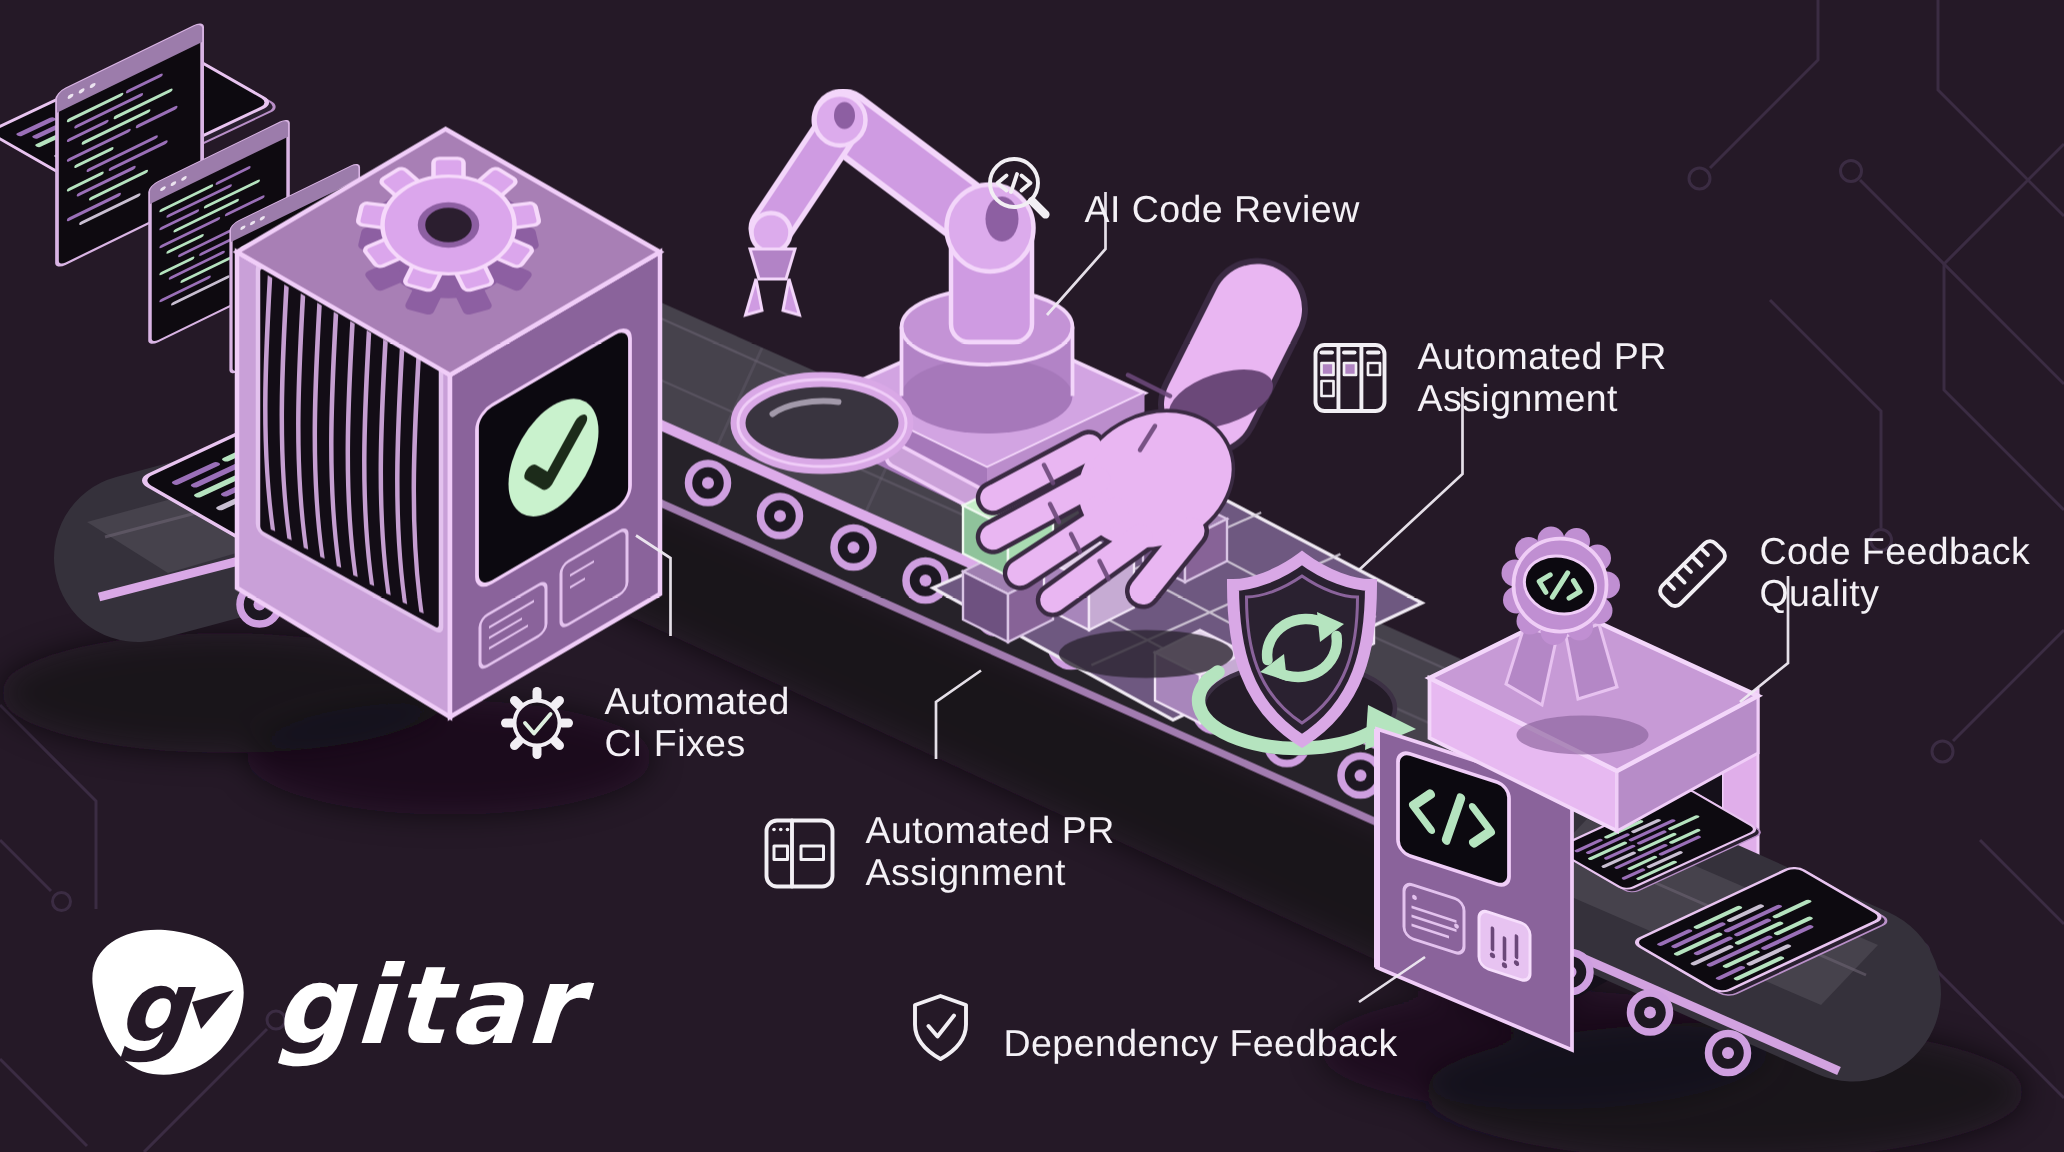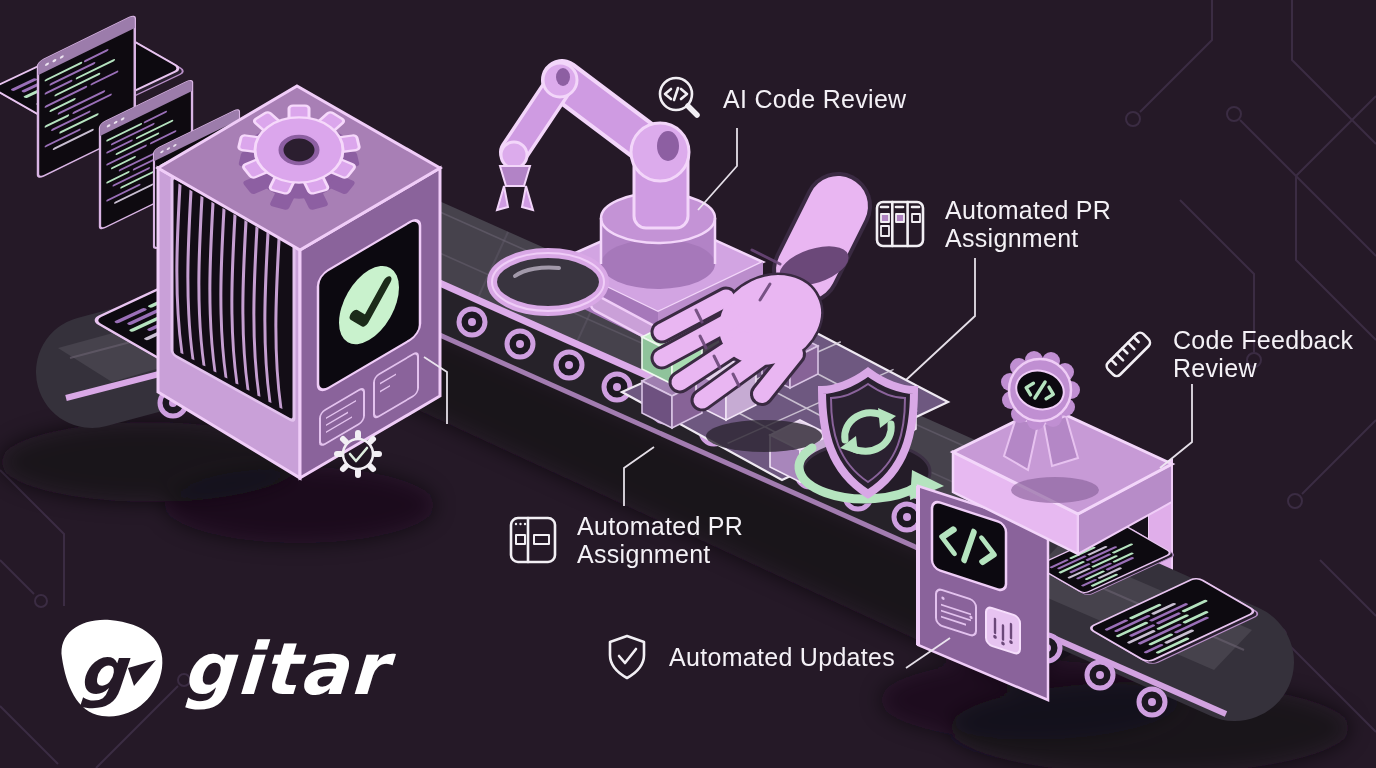--- a/index.html
+++ b/index.html
@@ -3,21 +3,21 @@
 <meta charset="utf-8">
 <style>
   html,body{margin:0;padding:0;background:#16101a;}
   .stage{
     position:relative;width:1376px;height:768px;overflow:hidden;
     background:#251927;
     font-family:"Liberation Sans",sans-serif;
   }
   .scene{position:absolute;left:0;top:0;z-index:1;}
   .overlay{position:absolute;left:0;top:0;width:1376px;height:768px;z-index:2;pointer-events:none;}
-  .callout{position:absolute;display:flex;align-items:center;gap:17px;color:#f4f1f6;}
+  .callout{position:absolute;display:flex;align-items:flex-end;gap:17px;color:#f4f1f6;margin-top:28px;}
   .callout .ic{flex:0 0 auto;}
   .callout .ic svg{display:block;stroke:#f2eff4;fill:none;stroke-width:2.6;stroke-linecap:round;stroke-linejoin:round;}
   .callout .txt{font-size:25px;line-height:28px;letter-spacing:.3px;font-weight:500;}
   .callout .txt span{display:block;}
   .c-ai{left:652px;top:72px;}
   .c-pr-right{left:872px;top:196px;}
   .c-quality{left:1100px;top:326px;}
   .c-ci{left:330px;top:426px;}
   .c-pr-bottom{left:506px;top:512px;}
   .c-dep{left:602px;top:632px;}
@@ -513,41 +513,45 @@
           <line x1="12" y1="20" x2="12" y2="27"></line>
           <line x1="20" y1="20" x2="20" y2="29"></line>
           <line x1="28" y1="20" x2="28" y2="27"></line>
           <line x1="36" y1="20" x2="36" y2="29"></line>
           <line x1="44" y1="20" x2="44" y2="27"></line>
         </g>
       </svg>
     </span>
     <div class="txt">
       <span>Code Feedback</span>
-          <span>Review</span>
+          <span>Quality</span>
     </div>
   </div>
 
   <div class="callout c-ci">
     <span class="ic">
       <svg width="56" height="56" viewBox="0 0 56 56">
         <circle cx="28" cy="28" r="15"></circle>
         <g stroke-width="6">
           <line x1="28" y1="7" x2="28" y2="11"></line>
               <line x1="28" y1="45" x2="28" y2="49"></line>
           <line x1="7" y1="28" x2="11" y2="28"></line>
               <line x1="45" y1="28" x2="49" y2="28"></line>
           <line x1="13" y1="13" x2="16" y2="16"></line>
               <line x1="40" y1="40" x2="43" y2="43"></line>
           <line x1="13" y1="43" x2="16" y2="40"></line>
               <line x1="40" y1="16" x2="43" y2="13"></line>
         </g>
         <polyline points="20,28 26,35 37,22" stroke="#dff0e0"></polyline>
       </svg>
     </span>
+    <div class="txt">
+      <span>Automated</span>
+          <span>CI Fixes</span>
+    </div>
   </div>
 
   <div class="callout c-pr-bottom">
     <span class="ic">
       <svg width="54" height="54" viewBox="0 0 54 54">
         <rect x="5" y="5" width="44" height="44" rx="7"></rect>
         <line x1="22" y1="5" x2="22" y2="49"></line>
         <circle cx="10" cy="11" r="1.2" fill="#f2eff4" stroke="none"></circle>
         <circle cx="14.5" cy="11" r="1.2" fill="#f2eff4" stroke="none"></circle>
         <circle cx="19" cy="11" r="1.2" fill="#f2eff4" stroke="none"></circle>
@@ -562,21 +566,21 @@
   </div>
 
   <div class="callout c-dep">
     <span class="ic">
       <svg width="50" height="50" viewBox="0 0 50 50">
         <path d="M25,4 L42,10 V23 C42,34 34,41 25,46 C16,41 8,34 8,23 V10 Z"></path>
         <polyline points="17,24 23,31 34,17"></polyline>
       </svg>
     </span>
     <div class="txt">
-      <span>Automated Updates</span>
+      <span>Dependency Feedback</span>
     </div>
   </div>
 
   <div class="logo">
     <span>
       <svg width="118" height="110" viewBox="0 0 118 110">
         <path d="M12,46 C8,20 32,6 60,8 C94,11 116,28 112,56 C108,86 82,108 52,104 C26,100 16,72 12,46 Z" fill="#ffffff"></path>
         <g transform="skewX(-8)">
           <text x="42" y="82" font-family="DejaVu Sans, Liberation Sans, sans-serif" font-size="66" font-weight="bold" font-style="italic" fill="#251927">g</text>
         </g>

